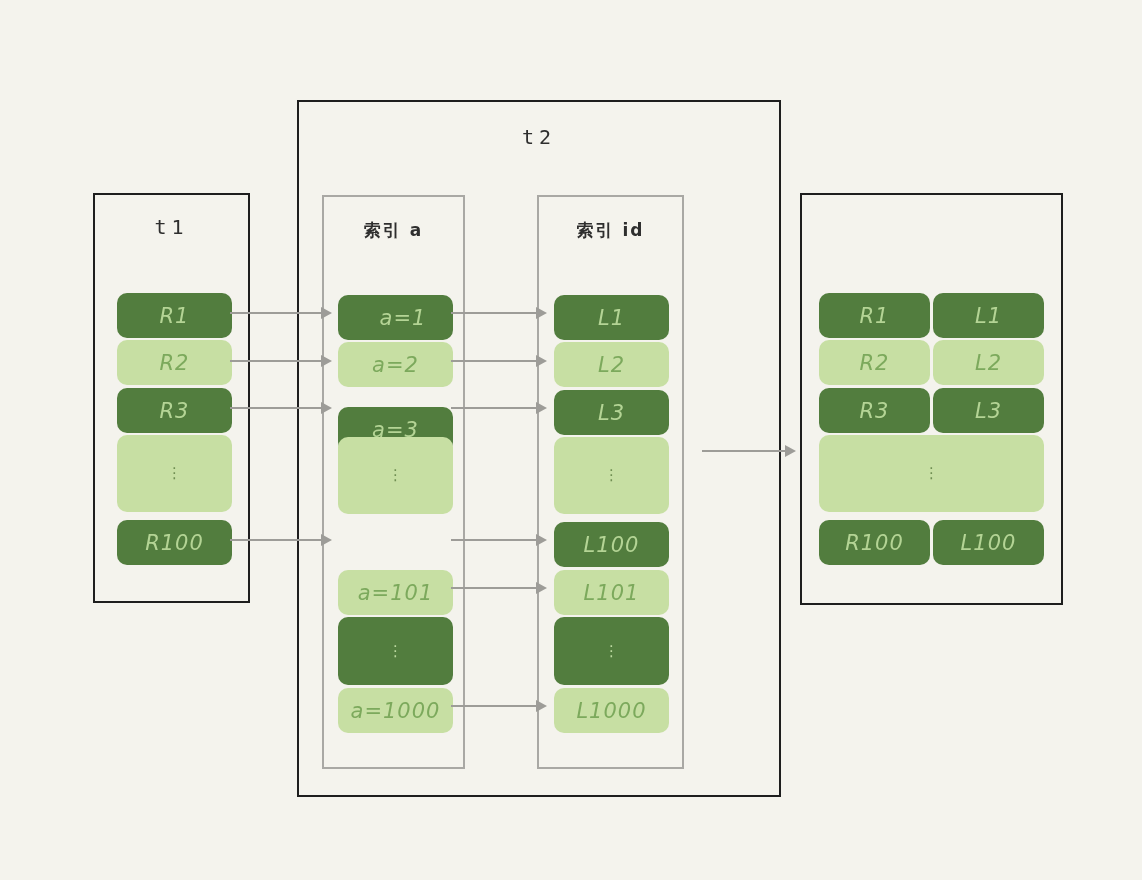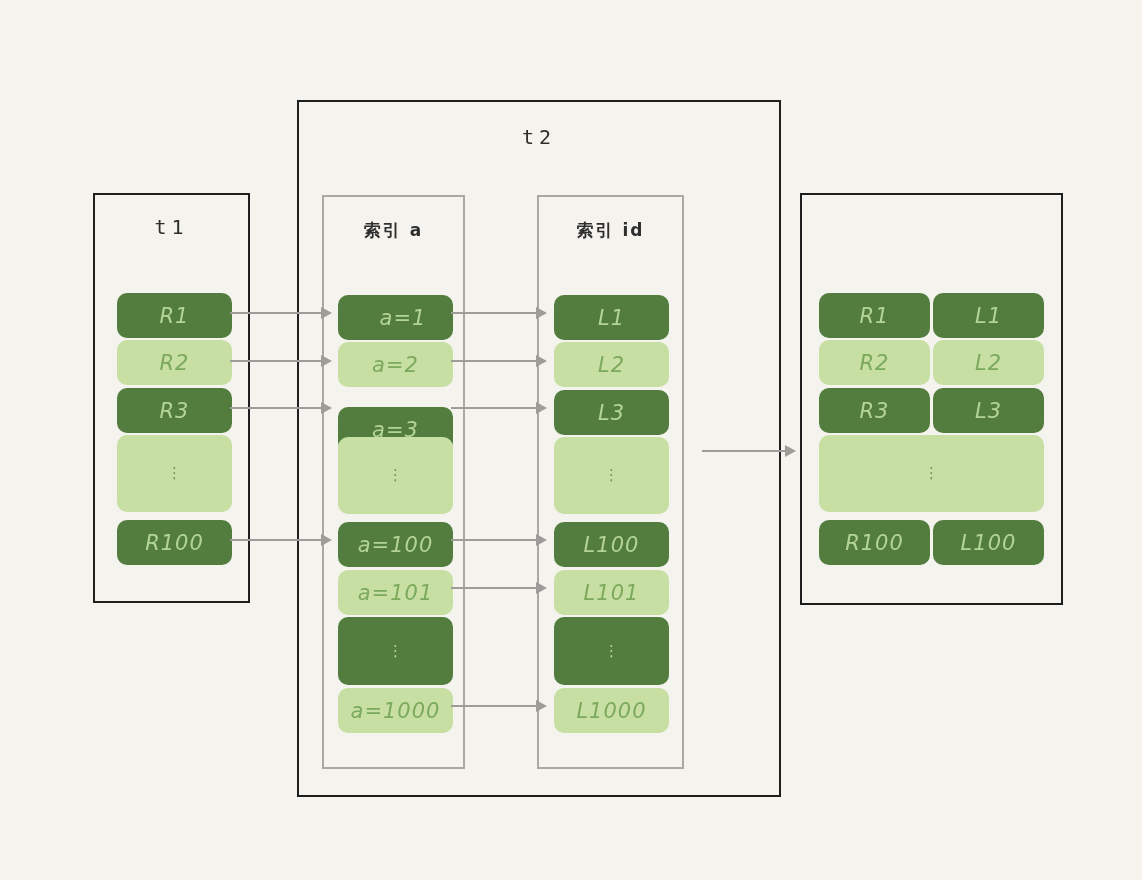--- a/index.html
+++ b/index.html
@@ -92,21 +92,20 @@
   <div class="frame" style="left:297px; top:100px; width:484px; height:697px;">
     <div class="frame-title" style="top:23px;">t2</div>
 
     <div class="subframe" style="left:23px; top:93px; width:143px; height:574px;">
       <div class="frame-title cjk" style="top:22px;">索引 a</div>
 
       <div class="cell dark" style="left:14px; top:98px;padding-left:15px;">a=1</div>
       <div class="cell light" style="left:14px; top:145px;">a=2</div>
       <div class="cell dark" style="left:14px; top:202px;margin-top:8px;">a=3</div>
       <div class="cell light dots" style="left:14px; top:240px; height:77px;">⋮</div>
-      <div class="cell dark" style="left:14px; top:325px;">a=100</div>
       <div class="cell light" style="left:14px; top:373px;">a=101</div>
       <div class="cell dark dots" style="left:14px; top:420px; height:68px;">⋮</div>
       <div class="cell light" style="left:14px; top:491px;">a=1000</div>
     </div>
 
     <div class="subframe" style="left:238px; top:93px; width:147px; height:574px;">
       <div class="frame-title cjk" style="top:22px;">索引 id</div>
 
       <div class="cell dark" style="left:15px; top:98px;">L1</div>
       <div class="cell light" style="left:15px; top:145px;">L2</div>

